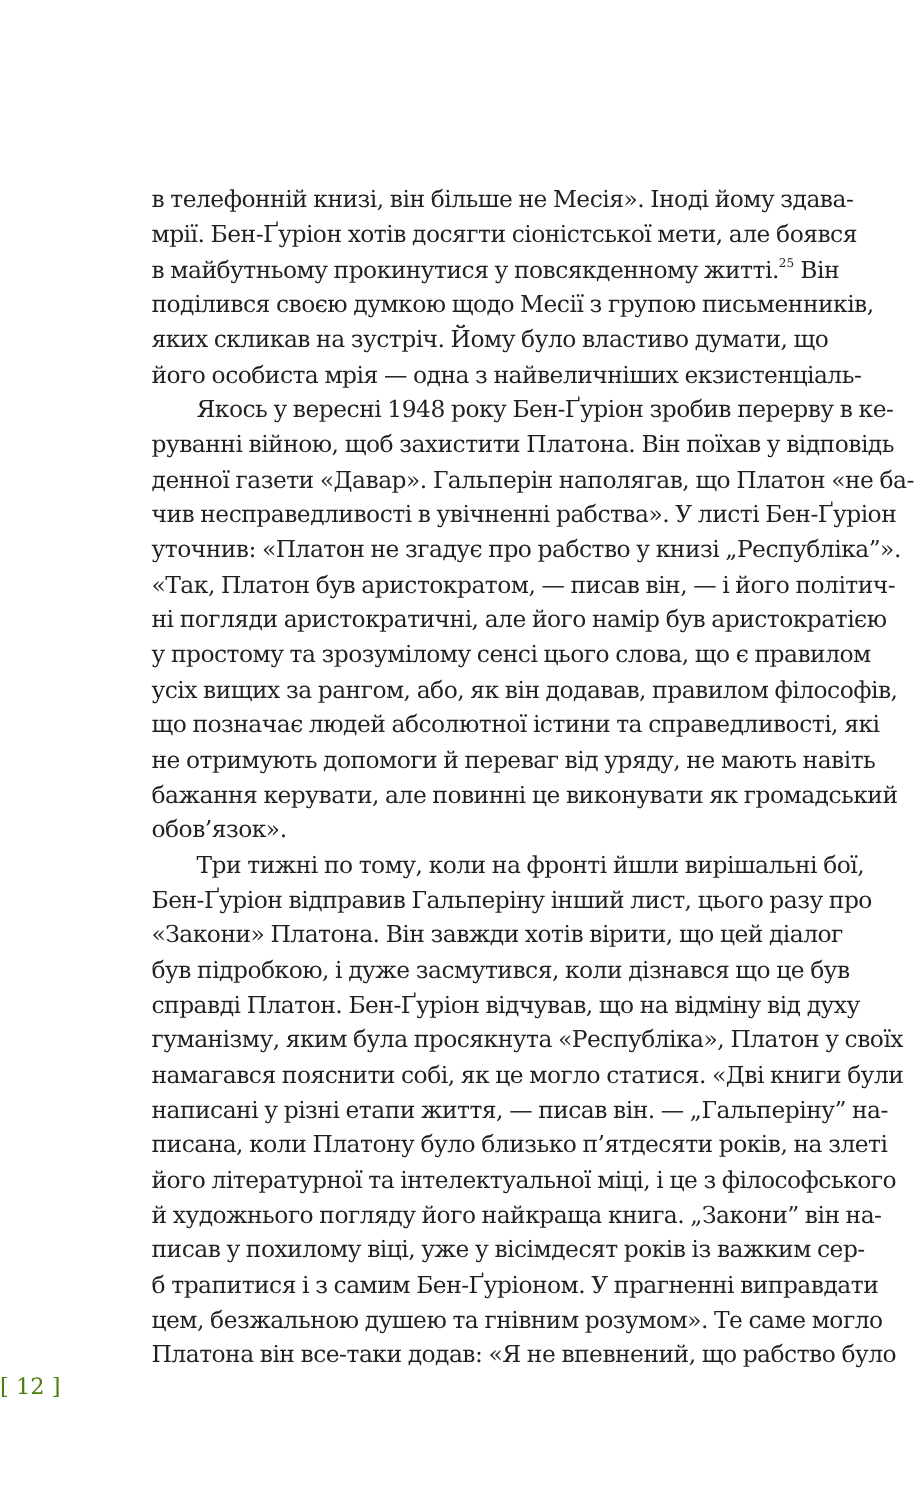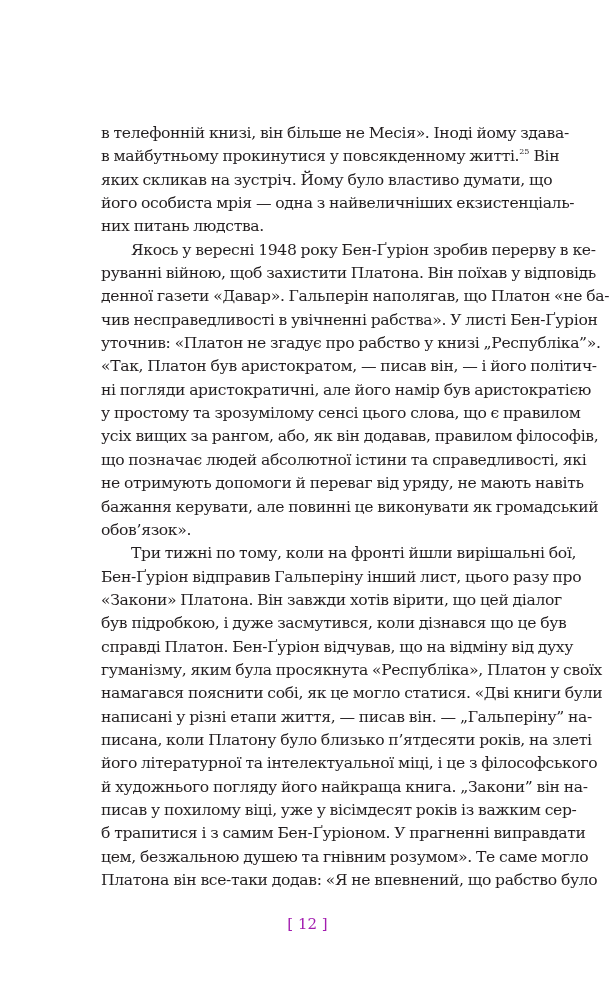--- a/index.html
+++ b/index.html
@@ -29,36 +29,37 @@
     letter-spacing: -0.35px;
     word-spacing: -0.5px;
   }
   .line.last { text-align-last: left; }
   .line.indent { padding-left: 30px; }
   sup.fn { font-size: 8px; vertical-align: 7px; line-height: 0; letter-spacing: 0; }
   .page-number {
     position: absolute;
     left: 0; width: 615px;
     top: 899px;
-    text-align: center;
+    text-align: left;
     font-size: 15px;
-    color: #a21caf;
+    color: #4d7c0f;
   }
 </style>
 </head>
 <body>
 
 <div class="page">
   <div class="text-block" id="text-block">
       <div>
         <span class="line"><span>в телефонній книзі, він більше не Месія». Іноді йому здава-</span></span>
+        <span class="line"><span>мрії. Бен-Ґуріон хотів досягти сіоністської мети, але боявся</span></span>
         <span class="line"><span>в майбутньому прокинутися у повсякденному житті.</span><sup class="fn">25</sup><span> Він</span></span>
+        <span class="line"><span>поділився своєю думкою щодо Месії з групою письменників,</span></span>
         <span class="line"><span>яких скликав на зустріч. Йому було властиво думати, що</span></span>
         <span class="line"><span>його особиста мрія — одна з найвеличніших екзистенціаль-</span></span>
-        <span class="line last"><span>них питань людства.</span></span>
       </div>
       <div>
         <span class="line indent"><span>Якось у вересні 1948 року Бен-Ґуріон зробив перерву в ке-</span></span>
         <span class="line"><span>руванні війною, щоб захистити Платона. Він поїхав у відповідь</span></span>
         <span class="line"><span>денної газети «Давар». Гальперін наполягав, що Платон «не ба-</span></span>
         <span class="line"><span>чив несправедливості в увічненні рабства». У листі Бен-Ґуріон</span></span>
         <span class="line"><span>уточнив: «Платон не згадує про рабство у книзі „Республіка”».</span></span>
         <span class="line"><span>«Так, Платон був аристократом, — писав він, — і його політич-</span></span>
         <span class="line"><span>ні погляди аристократичні, але його намір був аристократією</span></span>
         <span class="line"><span>у простому та зрозумілому сенсі цього слова, що є правилом</span></span>

